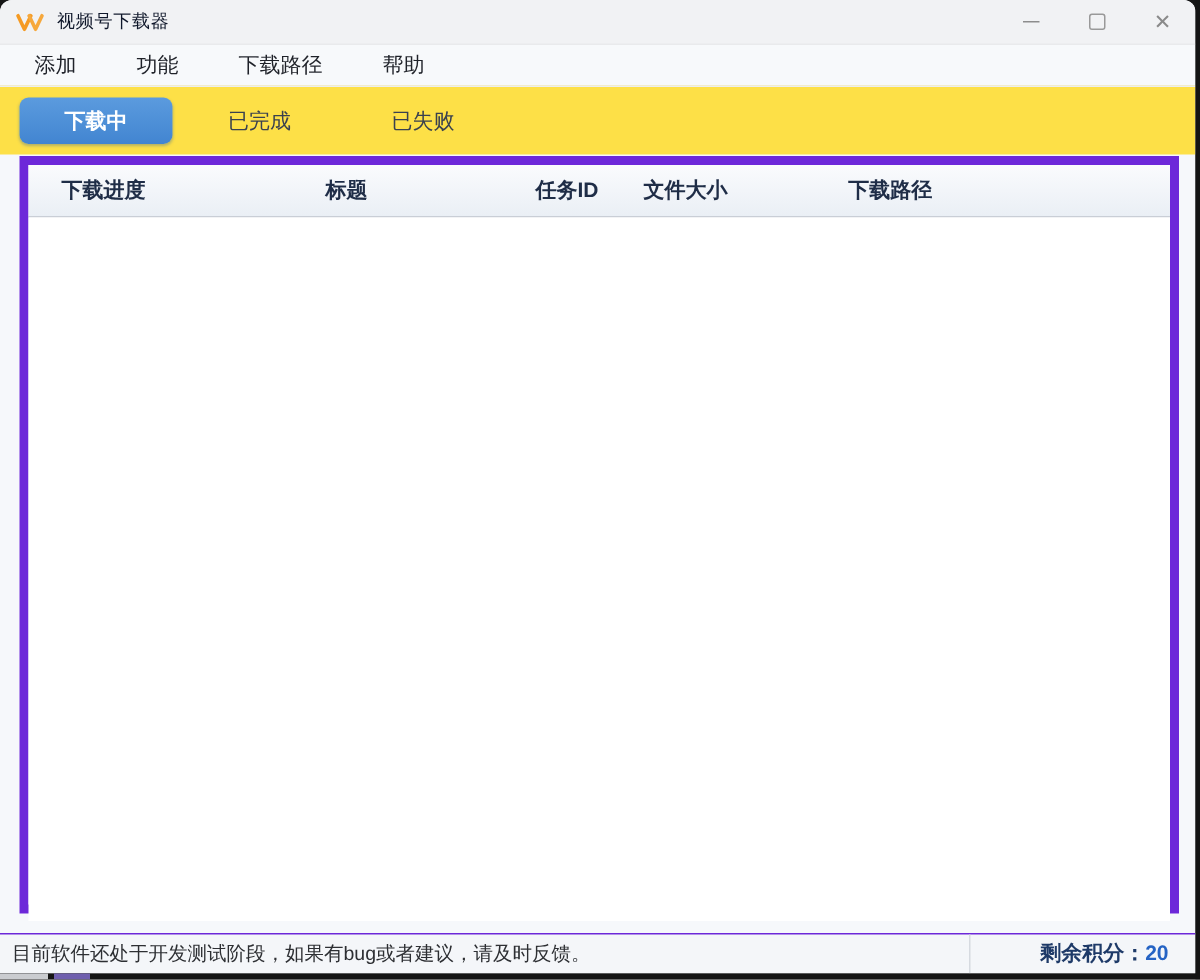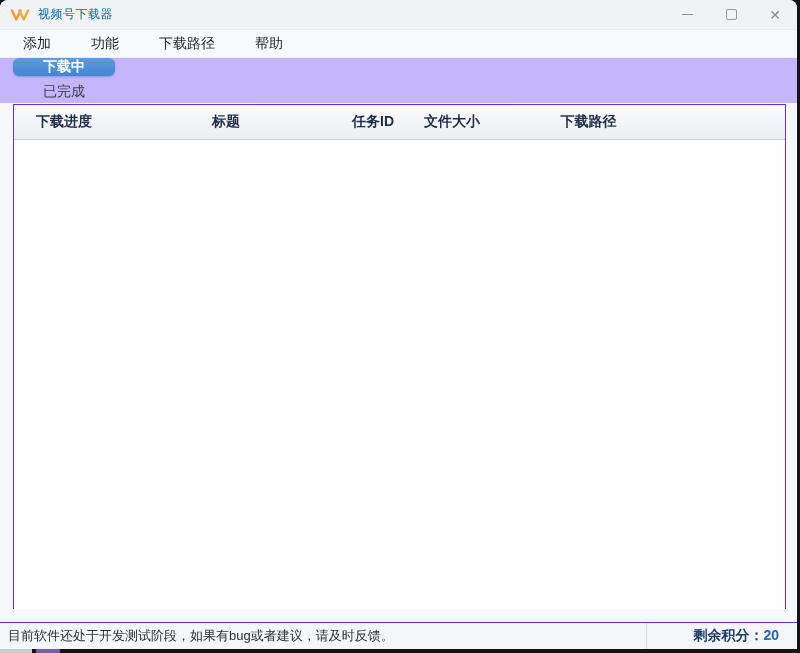--- a/index.html
+++ b/index.html
@@ -17,56 +17,55 @@
     border-radius: 8px 8px 0 0;
     overflow: hidden;
   }
   
   .titlebar {
     height: 30px; background: #f1f2f4;
     display: flex; align-items: center;
     border-bottom: 1px solid #e9eaec;
   }
   .app-logo { width: 20px; height: 16px; margin: 0 8px 0 10px; display: flex; align-items: center; }
-  .app-title { font-size: 12px; color: #0369a1; letter-spacing: 0.5px; }
+  .app-title { font-size: 12px; color: #0f172a; letter-spacing: 0.5px; }
   .win-controls { margin-left: auto; display: flex; height: 30px; }
   .win-btn { width: 44px; height: 30px; display: flex; align-items: center; justify-content: center; color: #8d8d8d; cursor: default; }
   .min-glyph { width: 11px; height: 0; border-top: 1px solid #8d8d8d; display: inline-block; }
   .max-glyph { width: 11px; height: 11px; border: 1px solid #999; border-radius: 2px; display: inline-block; }
   .close-glyph { font-size: 14px; color: #8a8a8a; }
   
   .menubar {
     height: 27px; background: #f7f9fb;
     display: flex; align-items: center;
     padding-left: 3px; font-size: 14px; color: #1f2229;
   }
   .menu-item { padding: 2px 6px; margin: 0 14px; border-radius: 3px; }
   
   .tabbar {
     height: 46px; border-top: 1px solid #eceef1;
-    display: flex; padding-left: 13px; gap: 7px;
-    background: #c4b5fd;
-    flex-direction: column;
+    display: flex; align-items: center; padding-left: 13px; gap: 7px;
+    background: #fde047;
   }
   .tab {
     width: 102px; height: 31px;
     display: flex; align-items: center; justify-content: center;
     font-size: 14px; color: #39414f; border-radius: 6px;
   }
   .tab.active {
     background: linear-gradient(#5b9bde, #4285d1);
     color: #ffffff; font-weight: bold;
     box-shadow: 0 1px 2px rgba(40,90,160,0.35);
   }
   
   .table-wrap {
     position: absolute; left: 13px; top: 104px;
     width: 773px; height: 505px;
     background: #ffffff;
-    border: 1px solid #6d28d9;
+    border: 6px solid #6d28d9;
   }
   .thead {
     display: flex; height: 35px;
     background: linear-gradient(#fafbfd, #eaeff5);
     border-bottom: 1px solid #c9ced6;
   }
   .th {
     display: flex; align-items: center; justify-content: center;
     font-size: 14px; font-weight: bold; color: #1f2d47;
     white-space: nowrap;

